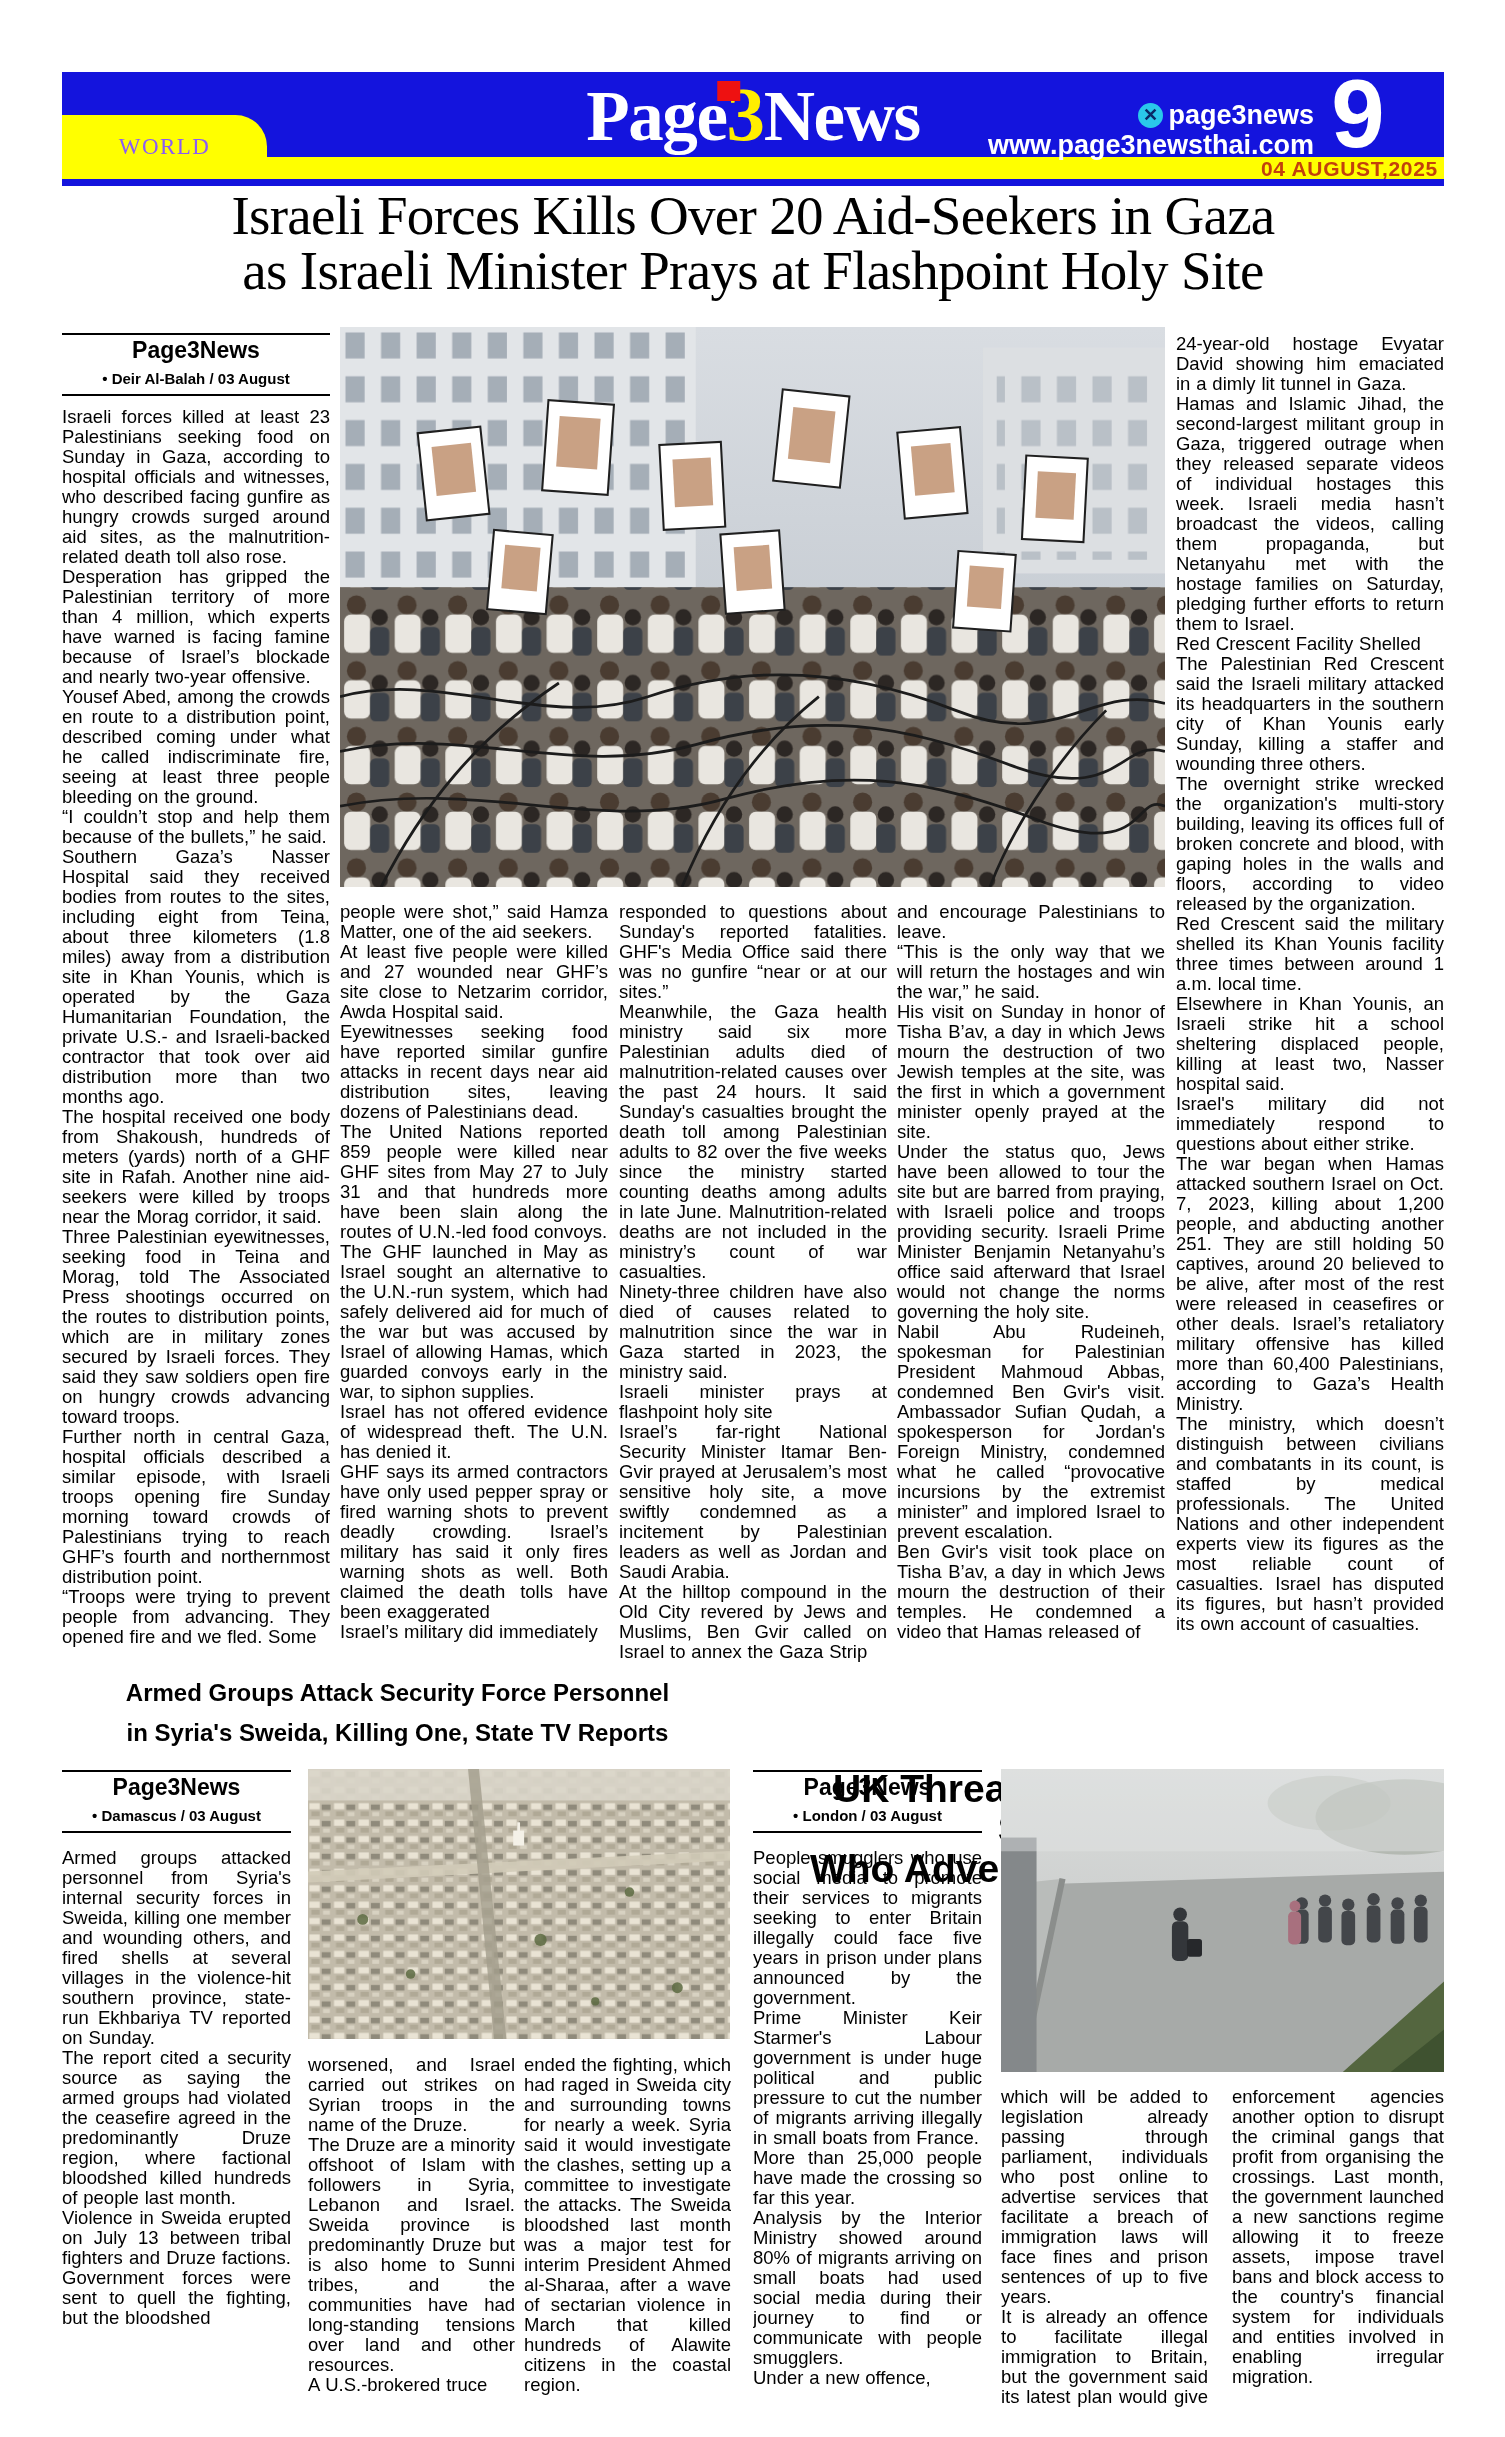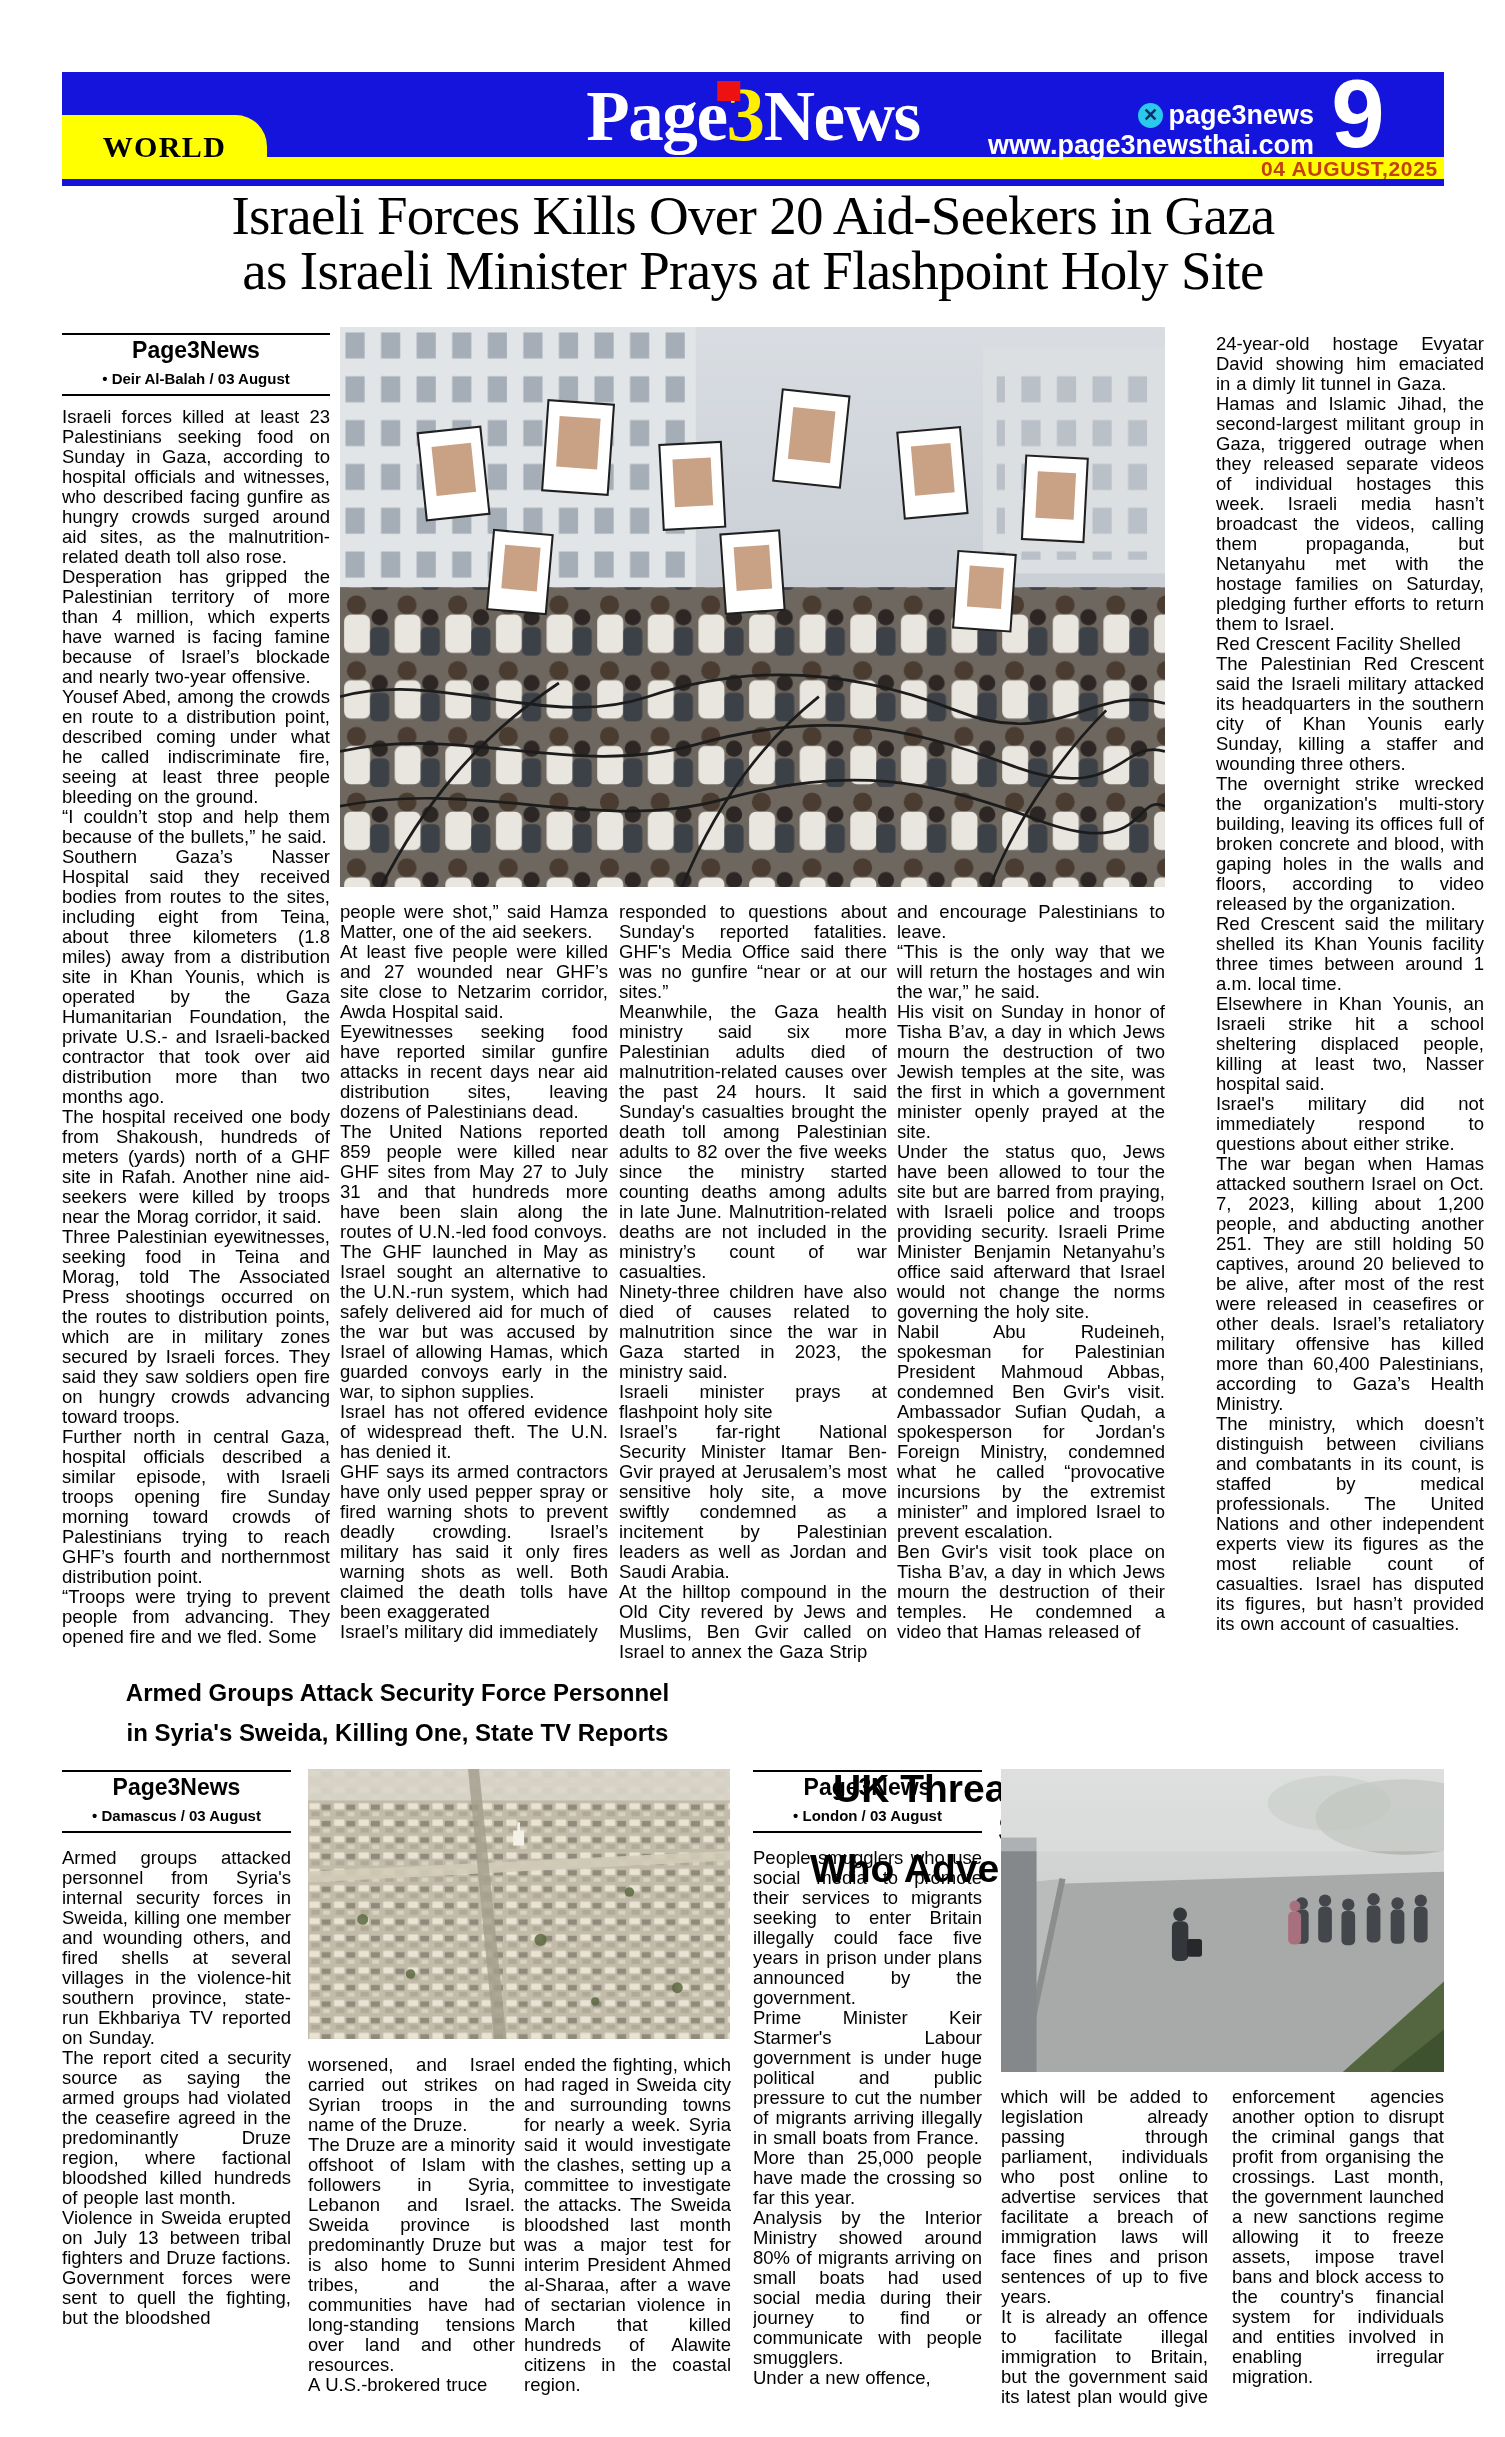--- a/index.html
+++ b/index.html
@@ -5,22 +5,22 @@
   html,body{margin:0;padding:0;background:#ffffff;}
   .page{position:relative;width:1506px;height:2438px;background:#ffffff;overflow:hidden;
         font-family:"Liberation Sans",sans-serif;color:#000;}
   .abs{position:absolute;}
   
   .blue-bar{left:62px;top:72px;width:1382px;height:86px;background:#1414dd;}
   .yellow-strip{left:62px;top:157px;width:1382px;height:22px;background:#ffff00;}
   .blue-rule{left:62px;top:179px;width:1382px;height:6.8px;background:#1414dd;}
   .world-tab{left:62px;top:115px;width:205px;height:64px;background:#ffff00;
              border-top-right-radius:31.5px;display:flex;align-items:center;justify-content:center;}
-  .world-tab span{font-family:"Liberation Serif",serif;font-weight:bold;font-size:30px;
-                  color:#000000;letter-spacing:1.4px;}
+  .world-tab span{font-family:"Liberation Serif",serif;font-weight:normal;font-size:23px;
+                  color:#8b5cf6;letter-spacing:1.4px;}
   .masthead{left:50%;top:71px;transform:translateX(-50%);height:86px;line-height:86px;
             font-family:"Liberation Serif",serif;font-weight:bold;font-size:71px;
             color:#ffffff;white-space:nowrap;letter-spacing:-1.4px;}
   .masthead .m3{color:#ffee00;position:relative;font-size:77px;}
   .masthead .m3 .flag{position:absolute;left:-9.6px;top:9.6px;width:23px;height:20.5px;background:#ee1111;}
   .logo-row{left:1054px;top:100px;width:260px;height:30px;text-align:right;white-space:nowrap;}
   .logo-circle{display:inline-block;width:25px;height:25px;border-radius:50%;background:#2ac8ea;
                color:#0a2a66;font-size:18px;line-height:25px;text-align:center;font-weight:bold;
                vertical-align:middle;margin-right:5.5px;}
   .logo-text{color:#fff;font-weight:bold;font-size:27px;vertical-align:middle;}
@@ -43,21 +43,21 @@
   .byl-main{left:62px;top:333px;width:268px;}
   .byl-syria{left:62px;top:1770px;width:229px;}
   .byl-uk{left:753px;top:1770px;width:229px;}
   
   .col{overflow:hidden;font-size:18.5px;line-height:20px;text-align:justify;}
   .col p{margin:0;padding:0;text-align:justify;word-spacing:0.7px;}
   .c1{left:62px;top:407px;width:268px;height:1258px;}
   .c2{left:340px;top:902px;width:268px;height:762px;}
   .c3{left:619px;top:902px;width:268px;height:762px;}
   .c4{left:897px;top:902px;width:268px;height:762px;}
-  .c5{left:1176px;top:334px;width:268px;height:1330px;margin-left:40px;}
+  .c5{left:1176px;top:334px;width:268px;height:1330px;}
   .sc1{left:62px;top:1848px;width:229px;height:556px;}
   .sc2{left:308px;top:2055px;width:207px;height:346px;}
   .sc3{left:524px;top:2055px;width:207px;height:346px;}
   .uc1{left:753px;top:1848px;width:229px;height:556px;}
   .uc2{left:1001px;top:2087px;width:207px;height:322px;}
   .uc3{left:1232px;top:2087px;width:212px;height:322px;}
   
   .photo{overflow:hidden;background:#cfd3d6;}
   .ph-main{left:340px;top:327px;width:825px;height:560px;}
   .ph-syria{left:308px;top:1769px;width:422px;height:270px;}

